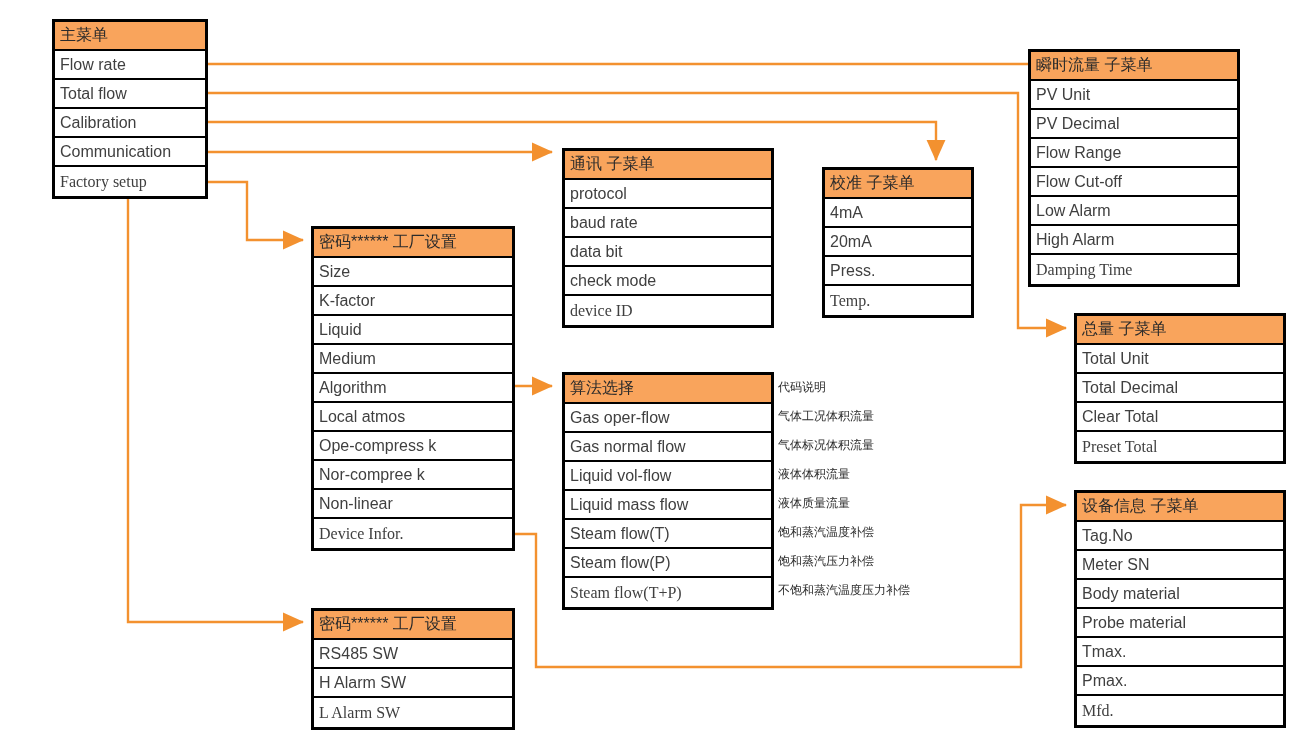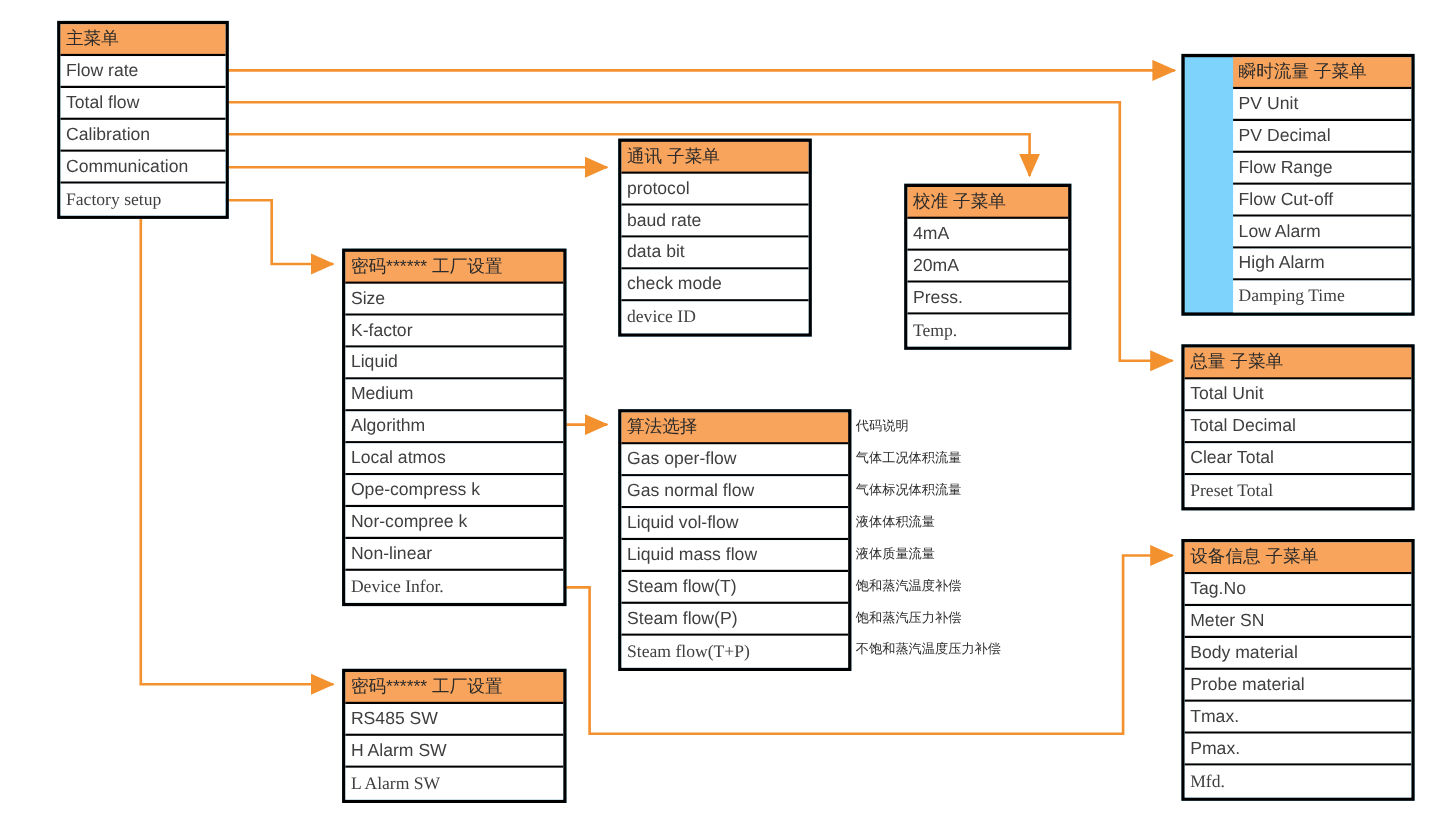--- a/index.html
+++ b/index.html
@@ -24,21 +24,21 @@
     position: absolute;
     left: 0; top: 0;
     width: 1314px;
     height: 751px;
     pointer-events: none;
     z-index: 1;
   }
   .menu-box {
     position: absolute;
     border: 3px solid #000000;
-    background: #7dd3fc;
+    background: #3b82f6;
     box-sizing: border-box;
     z-index: 2;
   }
   .menu-row {
     height: 29px;
     box-sizing: border-box;
     border-bottom: 2px solid #000000;
     display: flex;
     align-items: center;
     padding-left: 5px;
@@ -103,21 +103,21 @@
 
   <div class="menu-box" style="left:52px; top:19px; width:156px;">
     <div class="menu-row header">主菜单</div>
     <div class="menu-row">Flow rate</div>
     <div class="menu-row">Total flow</div>
     <div class="menu-row">Calibration</div>
     <div class="menu-row">Communication</div>
     <div class="menu-row">Factory setup</div>
   </div>
 
-  <div class="menu-box" style="left:1074px; top:49px; width:212px;padding-left:44px;">
+  <div class="menu-box" style="left:1028px; top:49px; width:212px;">
     <div class="menu-row header">瞬时流量 子菜单</div>
     <div class="menu-row">PV Unit</div>
     <div class="menu-row">PV Decimal</div>
     <div class="menu-row">Flow Range</div>
     <div class="menu-row">Flow Cut-off</div>
     <div class="menu-row">Low Alarm</div>
     <div class="menu-row">High Alarm</div>
     <div class="menu-row">Damping Time</div>
   </div>
 
@@ -133,21 +133,21 @@
     <div class="menu-row header">设备信息 子菜单</div>
     <div class="menu-row">Tag.No</div>
     <div class="menu-row">Meter SN</div>
     <div class="menu-row">Body material</div>
     <div class="menu-row">Probe material</div>
     <div class="menu-row">Tmax.</div>
     <div class="menu-row">Pmax.</div>
     <div class="menu-row">Mfd.</div>
   </div>
 
-  <div class="menu-box" style="left:562px; top:126px; width:176px;">
+  <div class="menu-box" style="left:562px; top:148px; width:212px;">
     <div class="menu-row header">通讯 子菜单</div>
     <div class="menu-row">protocol</div>
     <div class="menu-row">baud rate</div>
     <div class="menu-row">data bit</div>
     <div class="menu-row">check mode</div>
     <div class="menu-row">device ID</div>
   </div>
 
   <div class="menu-box" style="left:822px; top:167px; width:152px;">
     <div class="menu-row header">校准 子菜单</div>

